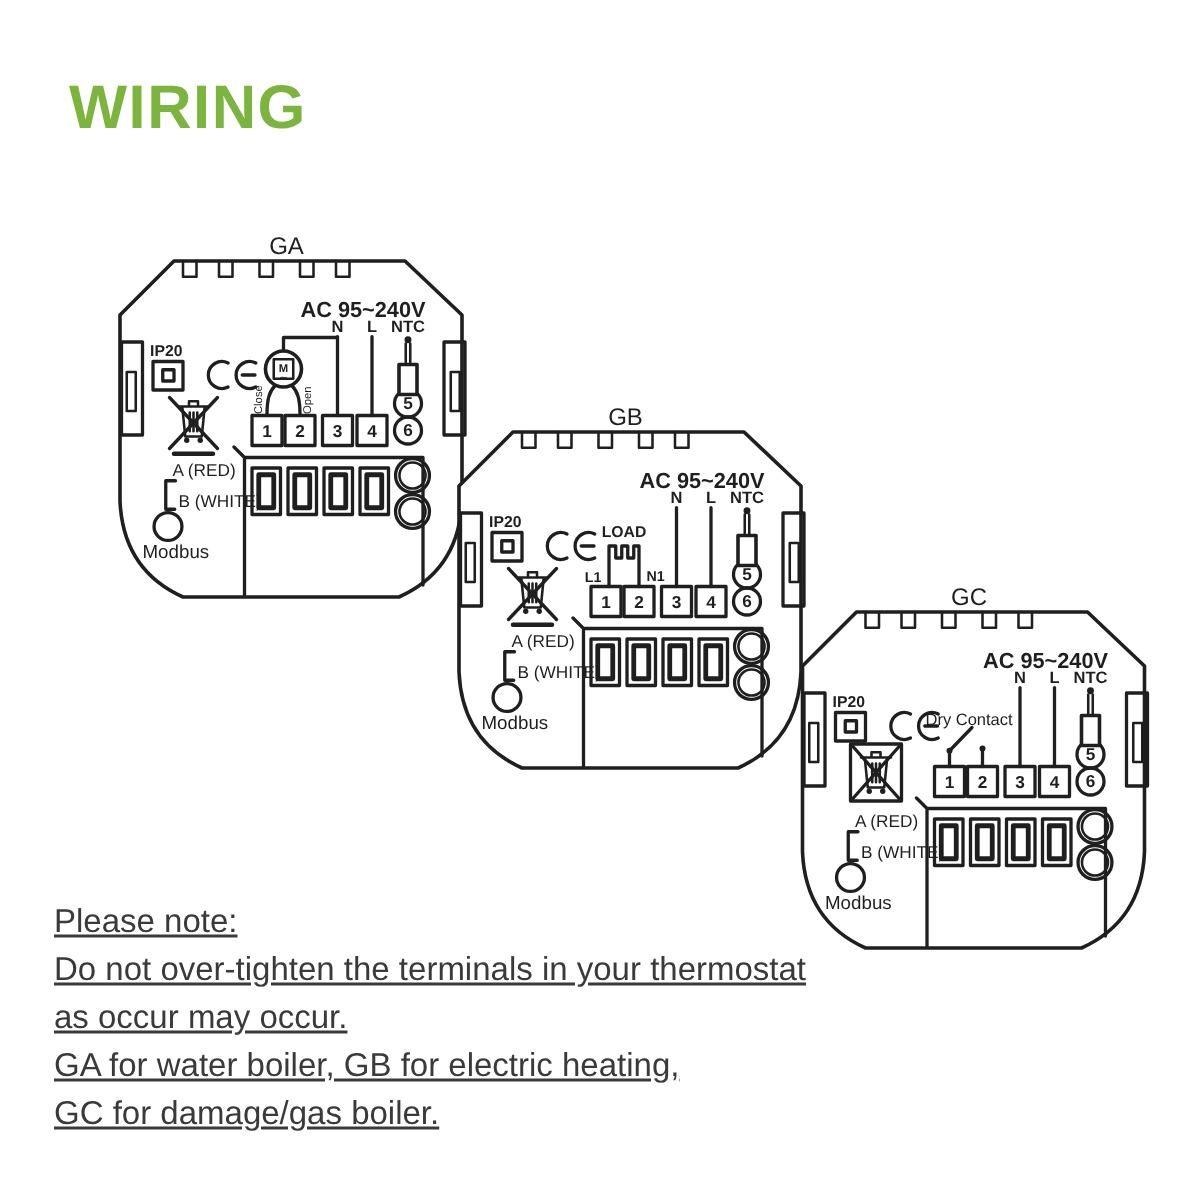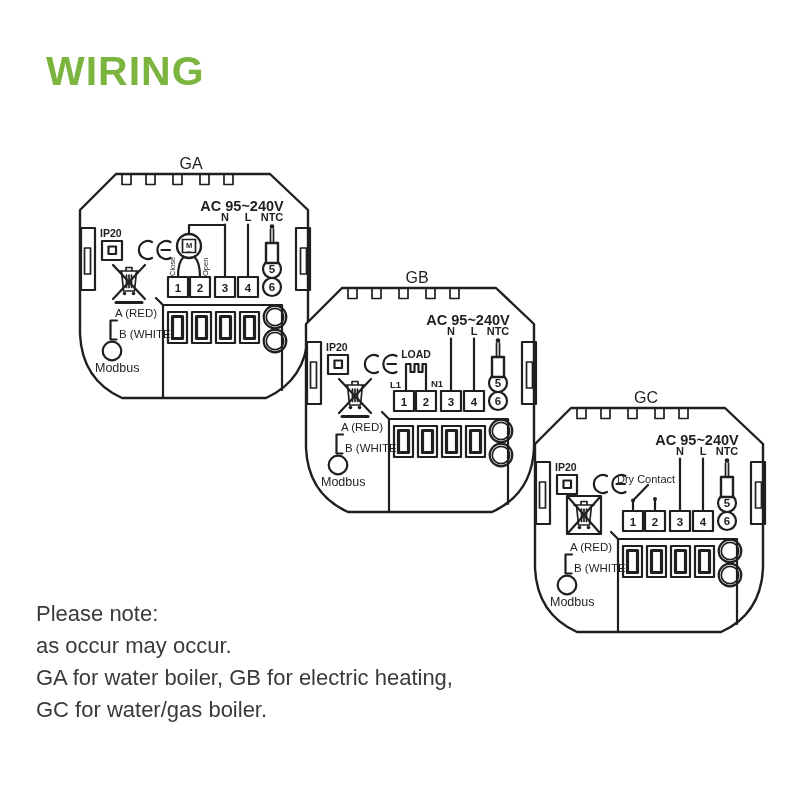--- a/index.html
+++ b/index.html
@@ -1,20 +1,20 @@
 <!DOCTYPE html>
 <html><head>
 <meta charset="utf-8">
 <style>
   html,body{margin:0;padding:0;background:#ffffff;}
   .page{position:relative;width:800px;height:800px;background:#ffffff;overflow:hidden;
         font-family:"Liberation Sans",sans-serif;}
   .title{position:absolute;left:46px;top:48px;font-size:41px;font-weight:bold;
          letter-spacing:1px;color:#7cb53e;}
-  .note{position:absolute;left:36px;top:598px;width:560px;font-size:22px;line-height:32px;color:#3a3a3a;}
+  .note{position:absolute;left:36px;top:598px;width:560px;font-size:22px;line-height:32px;color:#3a3a3a;text-decoration:underline;}
   .note-line{white-space:nowrap;}
   .unit{position:absolute;width:240px;height:252px;overflow:visible;}
   
   .ln{fill:none;stroke:#1f1f1f;stroke-width:2.2;stroke-linejoin:round;stroke-linecap:round;}
   .lnw{fill:#ffffff;stroke:#1f1f1f;stroke-width:2.4;stroke-linejoin:round;}
   .thin{stroke-width:1.7;}
   .fat{stroke-width:3;}
   .slotin{stroke-width:3.2;}
   
   text{font-family:"Liberation Sans",sans-serif;fill:#1f1f1f;}
@@ -288,18 +288,19 @@
       <text class="tab" x="39" y="163">A (RED)</text>
       <text class="tab" x="43" y="184">B (WHITE)</text>
       <path class="ln" d="M 41,166.5 H 34.5 V 185.5 H 40.5"></path>
       <circle class="ln" cx="36" cy="197" r="9.3"></circle>
       <text class="tmod" x="19" y="218">Modbus</text>
     </g>
   </svg>
 
   <div class="note">
     <div class="note-line">Please note:</div>
+    <div class="note-line">Do not over-tighten the terminals in your thermostat</div>
     <div class="note-line">as occur may occur.</div>
     <div class="note-line">GA for water boiler, GB for electric heating,</div>
-    <div class="note-line">GC for water/gas boiler.</div>
+    <div class="note-line">GC for damage/gas boiler.</div>
   </div>
 
 </div>
 
 </body></html>

